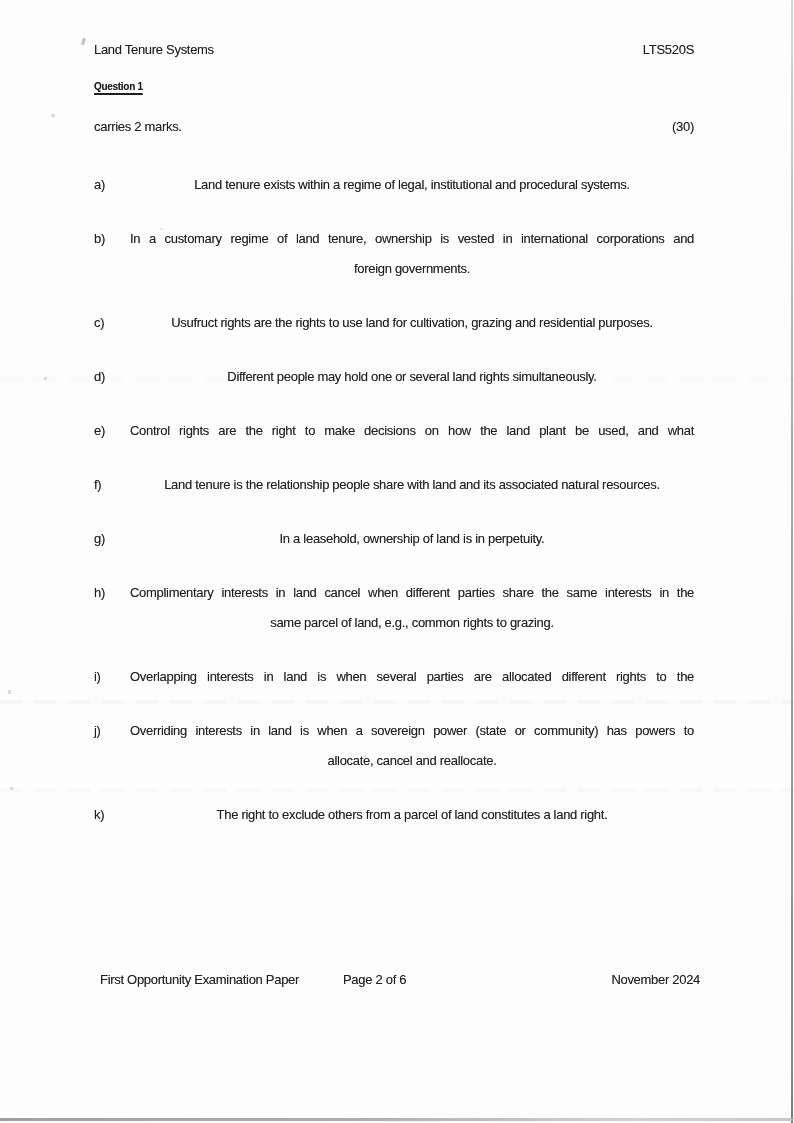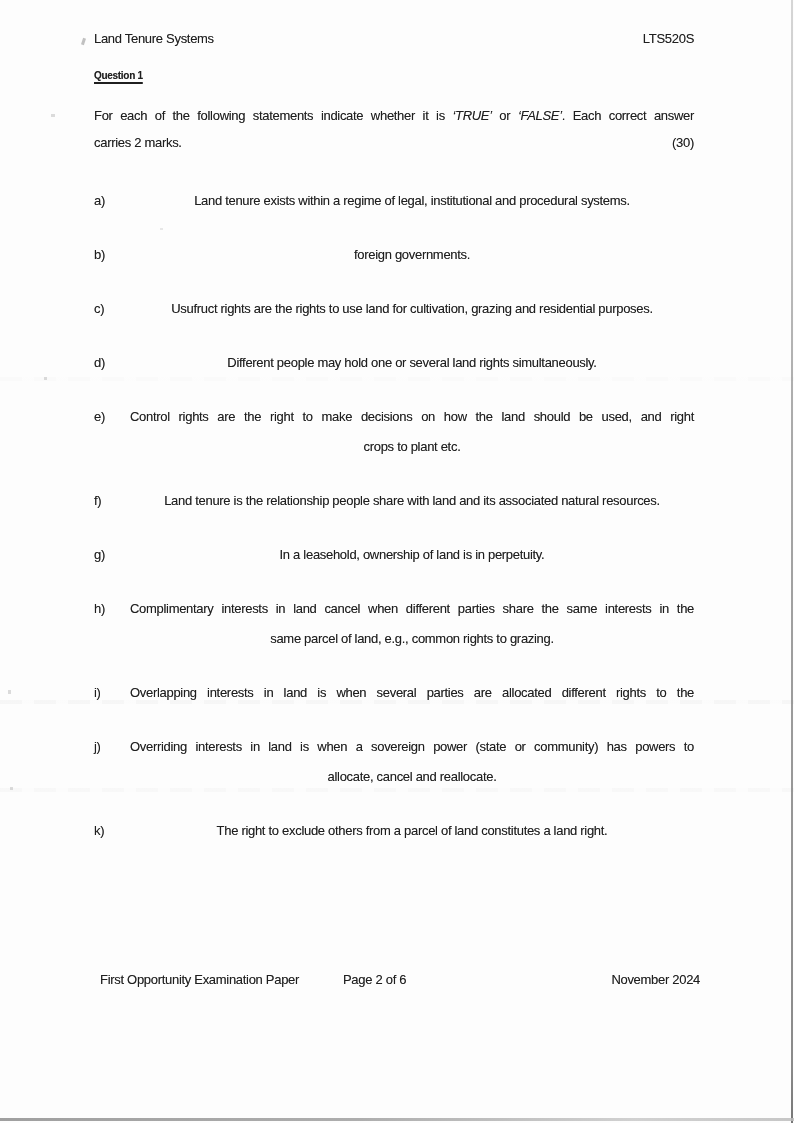--- a/index.html
+++ b/index.html
@@ -15,21 +15,21 @@
     color: #1f1f1f;
     overflow: hidden;
     font-size: 13px;
     letter-spacing: -0.3px;
     text-shadow: 0 0 0.5px rgba(30,30,30,0.45);
   }
 
   .content {
     position: absolute;
     left: 94px;
-    top: 31px;
+    top: 42px;
     width: 600px;
   }
 
   .header-row {
     display: flex;
     justify-content: space-between;
     align-items: baseline;
     line-height: 16px;
   }
 
@@ -102,38 +102,38 @@
   <div class="content">
 
     <div class="header-row">
       <span>Land Tenure Systems</span>
       <span>LTS520S</span>
     </div>
 
     <div class="question-title">Question 1</div>
 
     <div class="intro">
-      <div class="line1"><span>For each of the following statements indicate whether it is </span><span class="it">‘TRUE’</span><span> or </span><span class="it">‘FALSE’</span><span>. Each correct answer</span></div>
       <div class="line2">
         <span>carries 2 marks.</span>
         <span class="marks">(30)</span>
       </div>
     </div>
 
     <div class="statements">
   <div class="item">
     <span class="label">a)</span>
     <span class="body">
             <div class="line last">Land tenure exists within a regime of legal, institutional and procedural systems.</div>
           </span>
   </div>
 
   <div class="item">
     <span class="label">b)</span>
     <span class="body">
+            <div class="line just">In a customary regime of land tenure, ownership is vested in international corporations and</div>
             <div class="line last">foreign governments.</div>
           </span>
   </div>
 
   <div class="item">
     <span class="label">c)</span>
     <span class="body">
             <div class="line last">Usufruct rights are the rights to use land for cultivation, grazing and residential purposes.</div>
           </span>
   </div>
@@ -141,22 +141,21 @@
   <div class="item">
     <span class="label">d)</span>
     <span class="body">
             <div class="line last">Different people may hold one or several land rights simultaneously.</div>
           </span>
   </div>
 
   <div class="item">
     <span class="label">e)</span>
     <span class="body">
-            <div class="line just">Control rights are the right to make decisions on how the land should be used, and right</div>
-            <div class="line last">crops to plant etc.</div>
+            <div class="line just">Control rights are the right to make decisions on how the land plant be used, and what</div>
           </span>
   </div>
 
   <div class="item">
     <span class="label">f)</span>
     <span class="body">
             <div class="line last">Land tenure is the relationship people share with land and its associated natural resources.</div>
           </span>
   </div>
 

